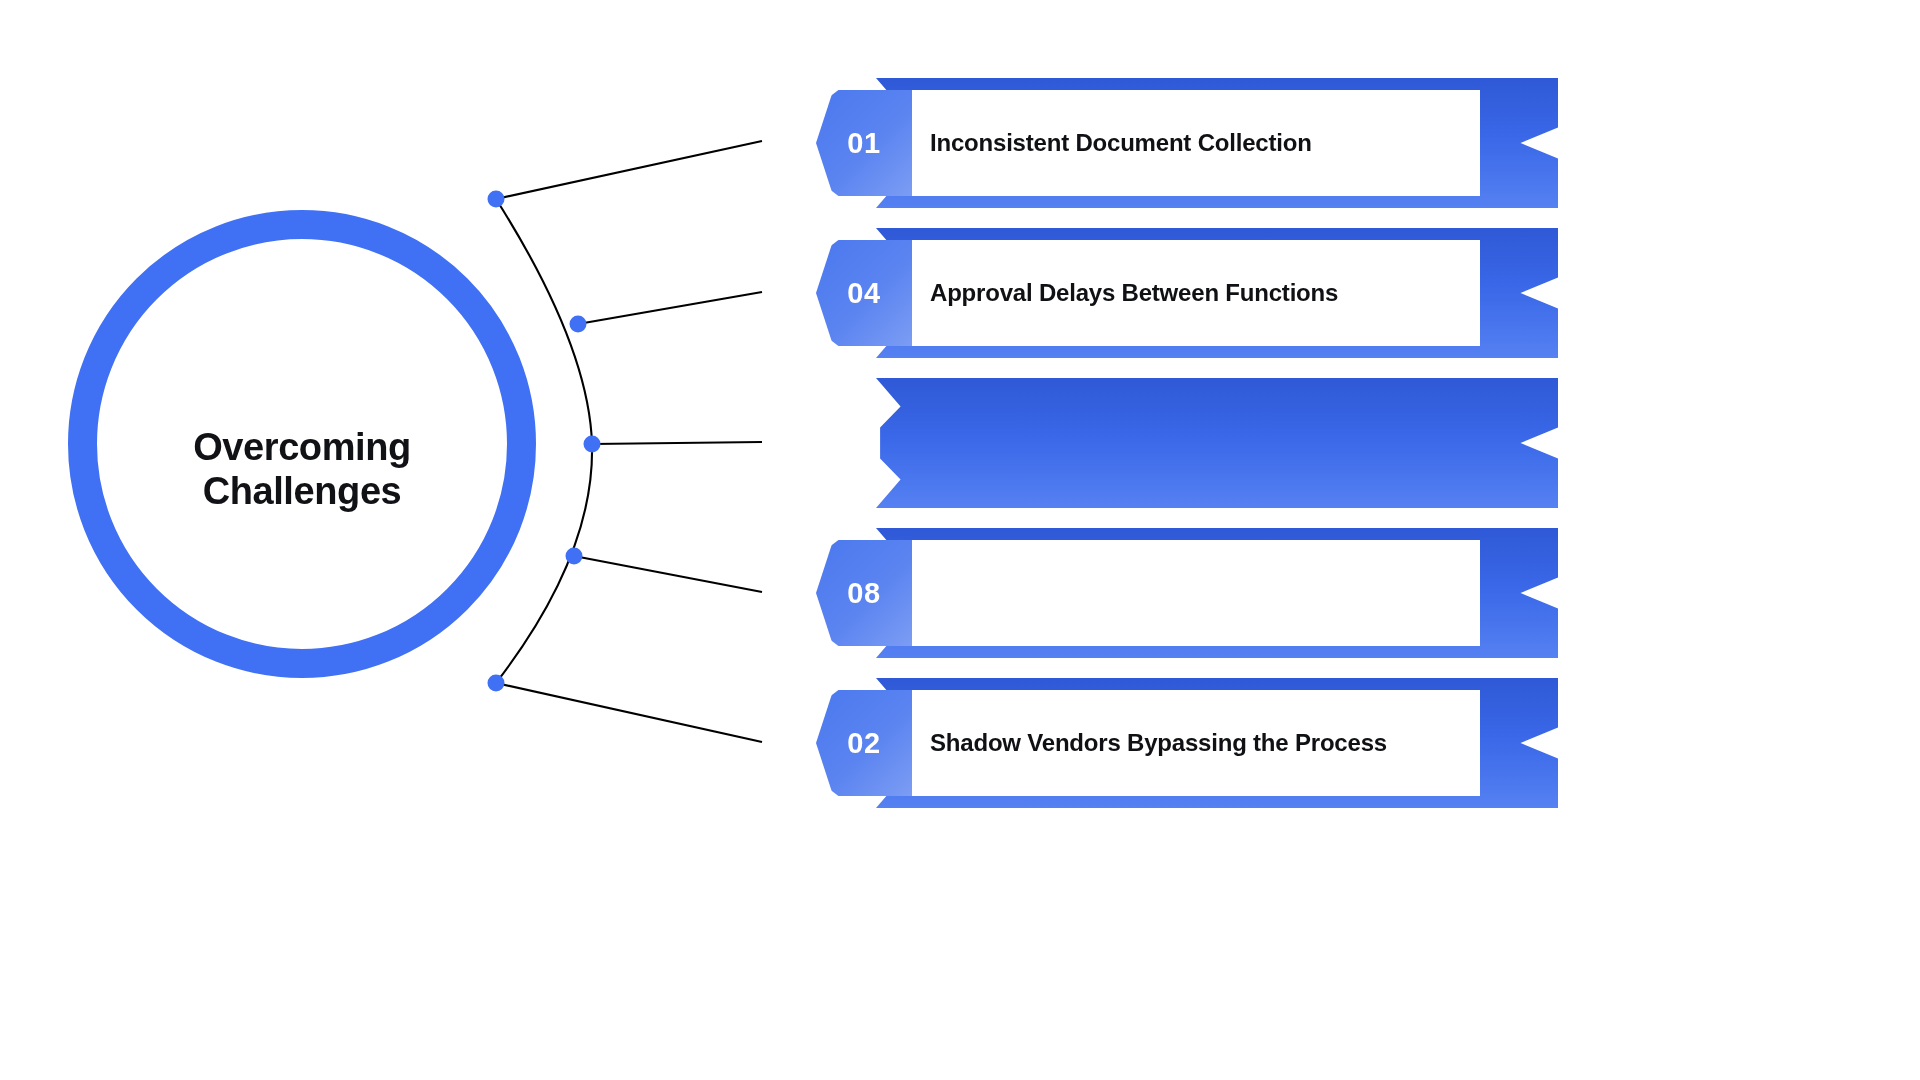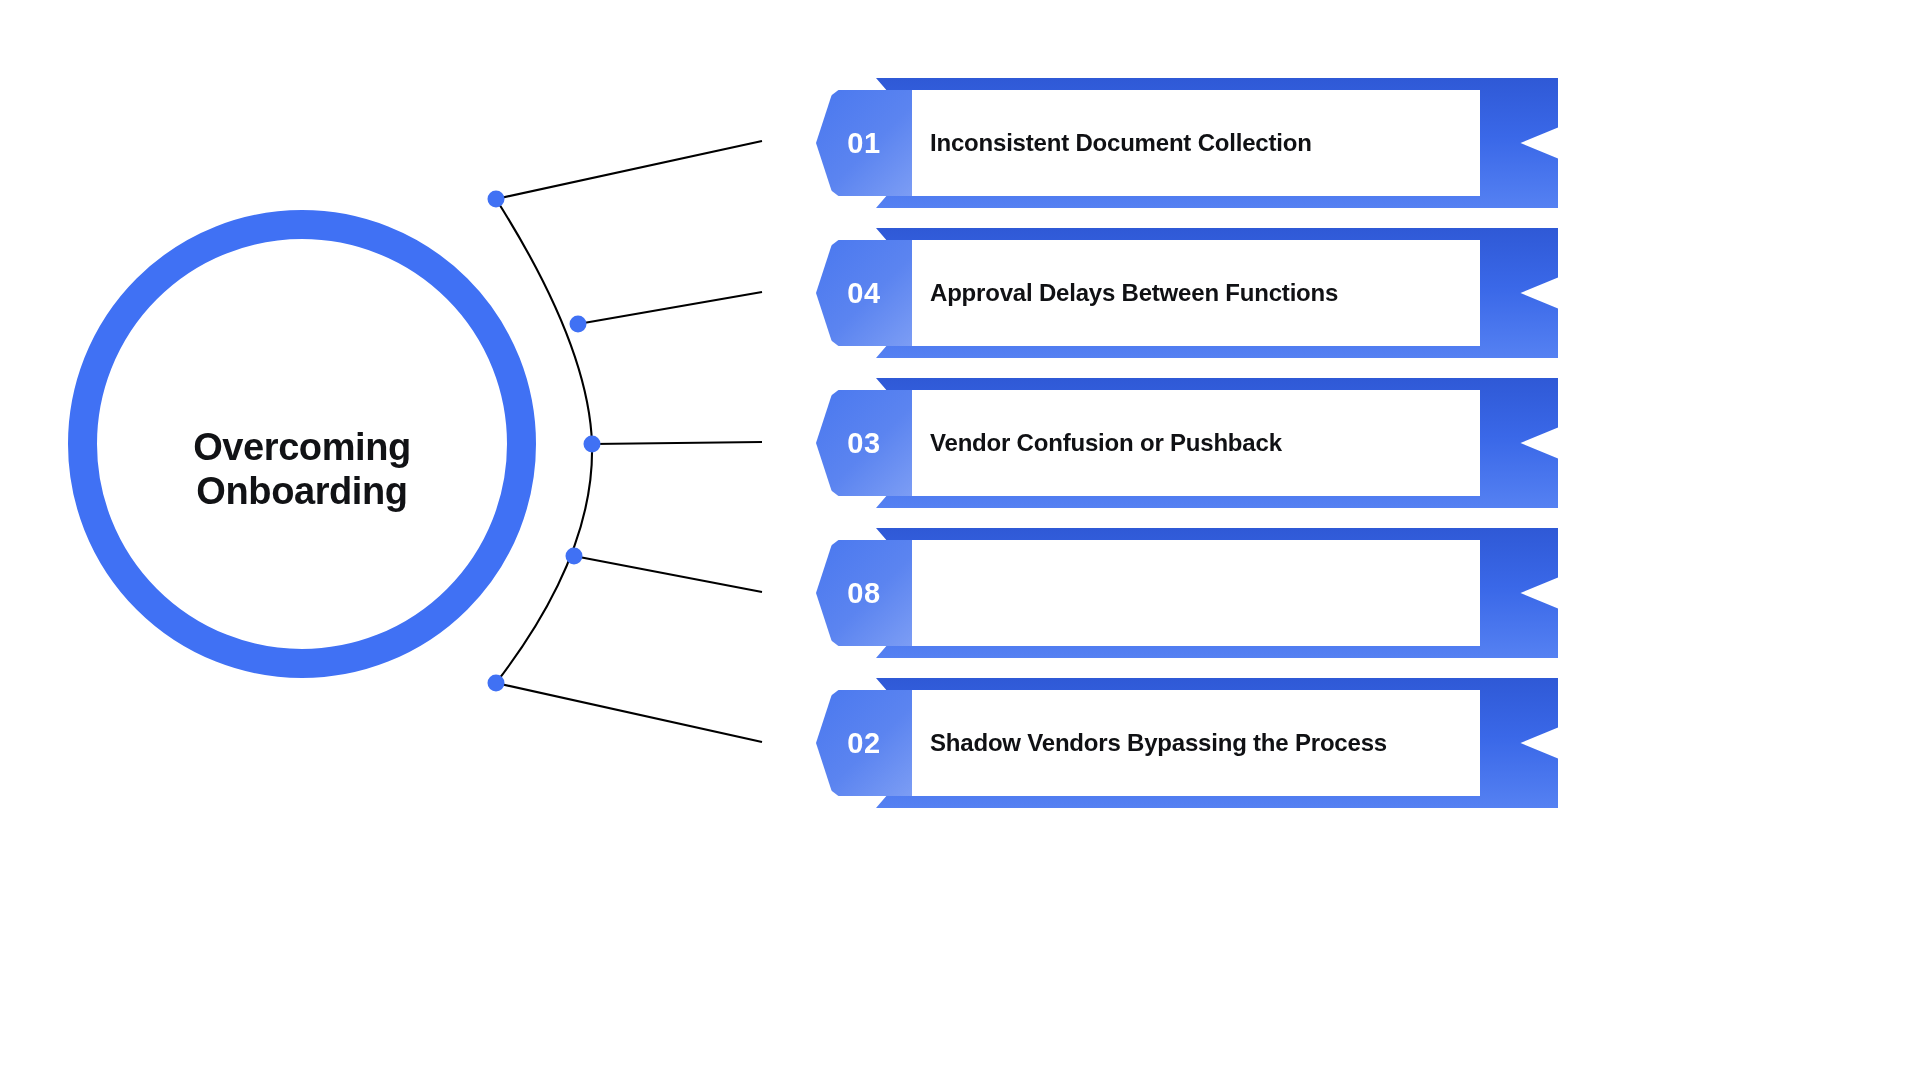--- a/index.html
+++ b/index.html
@@ -74,21 +74,21 @@
 </style>
 </head>
 <body style="background: rgb(255, 255, 255);">
 
 <div id="stage">
 
   <div class="ring-wrap">
     <div class="ring"></div>
     <div class="ring-title">
       <span class="ln">Overcoming</span>
-      <span class="ln">Onboarding</span>
+      <span class="ln">Challenges</span>
     </div>
   </div>
 
   <svg id="connectors" viewBox="0 0 1920 1080">
 
     <path d="M 496 199 C 560 300, 590 380, 592 444 C 594 520, 560 600, 496 683" fill="none" stroke="#000000" stroke-width="2.1"></path>
 
     <line x1="496" y1="199" x2="762" y2="141" stroke="#000000" stroke-width="2.1"></line>
     <line x1="578" y1="324" x2="762" y2="292" stroke="#000000" stroke-width="2.1"></line>
     <line x1="592" y1="444" x2="762" y2="442" stroke="#000000" stroke-width="2.1"></line>
@@ -123,28 +123,20 @@
           <div class="badge">
             <span>04</span>
           </div>
           <div class="row-title">Approval Delays Between Functions</div>
         </div>
       </div>
     </div>
 
     <div class="row" style="top:368px">
       <div class="ribbon"></div>
-      <div class="card">
-        <div class="card-inner">
-          <div class="badge">
-            <span>03</span>
-          </div>
-          <div class="row-title">Vendor Confusion or Pushback</div>
-        </div>
-      </div>
     </div>
 
     <div class="row" style="top:518px">
       <div class="ribbon"></div>
       <div class="card">
         <div class="card-inner">
           <div class="badge">
             <span>08</span>
           </div>
         </div>

